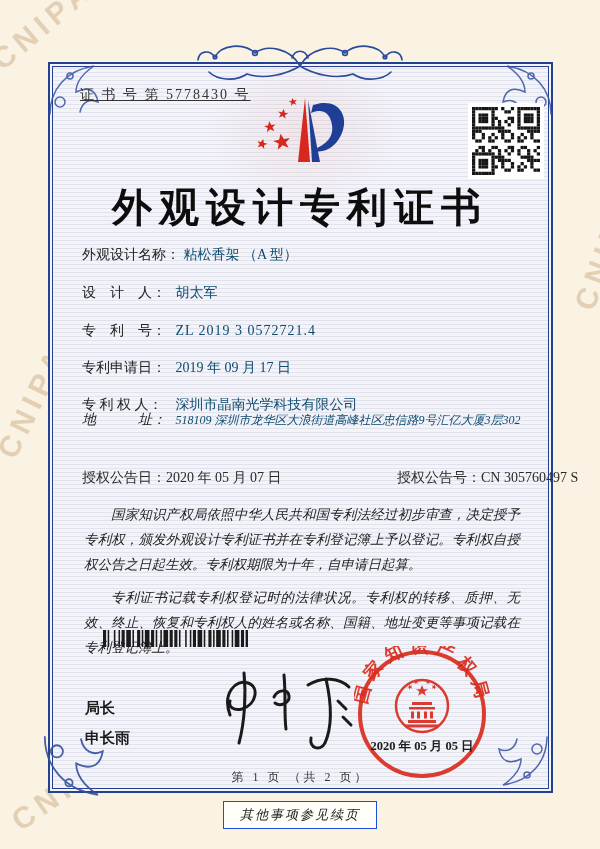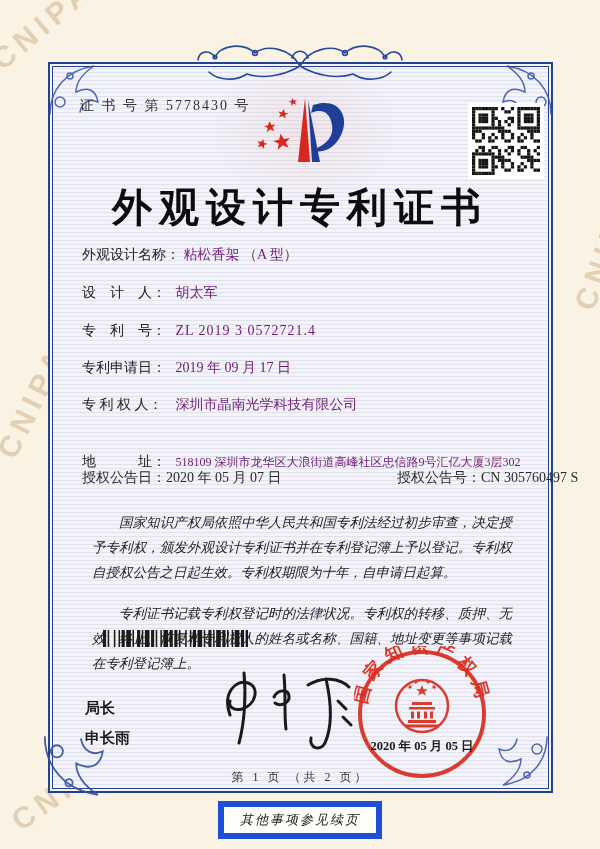--- a/index.html
+++ b/index.html
@@ -26,55 +26,55 @@
     position:absolute;left:48px;top:62px;width:505px;height:731px;
     box-sizing:border-box;
     border:2.5px solid #24418f;
     box-shadow: inset 0 0 0 2px #f4f3f7, inset 0 0 0 3px #24418f;
     background:
       repeating-linear-gradient(180deg, rgba(120,140,195,0.16) 0px, rgba(120,140,195,0.16) 1px, rgba(244,243,247,0) 1px, rgba(244,243,247,0) 4px),
       #f4f3f7;
   }
   .ornament{position:absolute;pointer-events:none;}
   .cert-no{
-    position:absolute;left:80px;top:97px;font-size:14px;letter-spacing:2px;color:#333;
+    position:absolute;left:80px;top:86px;font-size:14px;letter-spacing:2px;color:#333;text-decoration:underline;
   }
   .logo{position:absolute;left:253px;top:92px;}
   .qr{position:absolute;left:468px;top:103px;width:76px;height:76px;background:#fff;padding:4px;box-sizing:border-box;}
   .title{
     position:absolute;left:0;top:180px;width:600px;text-align:center;
     font-size:40px;font-weight:bold;letter-spacing:7px;color:#0d0d0d;
   }
   .field-row{position:absolute;left:82px;font-size:14px;white-space:nowrap;}
   .field-label{display:inline-block;min-width:90px;color:#222;}
-  .field-value{color:#701a75;}
+  .field-value{color:#0c4a6e;}
   .field-value.mono-ish{letter-spacing:1px;text-align:center;}
   .field-value.small{font-size:12px;}
   .grant-right{position:absolute;left:315px;top:0;text-align:right;}
   .paragraphs{
     position:absolute;left:76px;top:494px;width:452px;
     font-size:13.5px;line-height:25px;font-style:italic;color:#222;
     text-align:justify;
   }
-  .paragraphs p{margin:16px;text-indent:2em;}
+  .paragraphs p{margin:8px;text-indent:2em;}
   .barcode{position:absolute;left:103px;top:630px;width:145px;height:17px;}
   .officer{
     position:absolute;left:85px;top:693px;
     font-family:"Liberation Sans","DejaVu Sans",sans-serif;
     font-size:15px;font-weight:bold;color:#1c1c1c;line-height:30px;
   }
   .signature{position:absolute;left:212px;top:663px;}
   .seal{position:absolute;left:354px;top:646px;}
   .footer-page{
     position:absolute;left:48px;top:769px;width:505px;text-align:center;
     font-size:12px;letter-spacing:3px;color:#333;
   }
   .continuation{
     position:absolute;left:50%;top:801px;transform:translateX(-50%);
-    background:#fffef8;border:6px solid #1d4ed8;
+    background:#fffef8;border:1px solid #1d4ed8;
     padding:4px 16px;font-size:13px;font-style:italic;letter-spacing:2px;color:#222;
     white-space:nowrap;
   }
 </style>
 </head>
 <body>
 
 <div class="page">
 
   <div class="watermark" style="left:-18px;top:8px;transform:rotate(-40deg);">CNIPA</div>
@@ -372,21 +372,21 @@
     <span class="field-value mono-ish">ZL 2019 3 0572721.4</span>
   </div>
   <div class="field-row" style="top:359px;">
     <span class="field-label">专利申请日：</span>
     <span class="field-value">2019 年 09 月 17 日</span>
   </div>
   <div class="field-row" style="top:396px;">
     <span class="field-label">专 利 权 人：</span>
     <span class="field-value">深圳市晶南光学科技有限公司</span>
   </div>
-  <div class="field-row" style="top:453px;">
+  <div class="field-row" style="top:411px;font-style:italic;">
     <span class="field-label">地　　　址：</span>
     <span class="field-value small">518109 深圳市龙华区大浪街道高峰社区忠信路9号汇亿大厦3层302</span>
   </div>
   <div class="field-row" style="top:469px;width:460px;">
     <span>授权公告日：</span><span>2020 年 05 月 07 日</span>
     <span class="grant-right"><span>授权公告号：</span><span class="mono-ish">CN 305760497 S</span></span>
   </div>
 
   <div class="paragraphs">
     <p>国家知识产权局依照中华人民共和国专利法经过初步审查，决定授予专利权，颁发外观设计专利证书并在专利登记簿上予以登记。专利权自授权公告之日起生效。专利权期限为十年，自申请日起算。</p>

